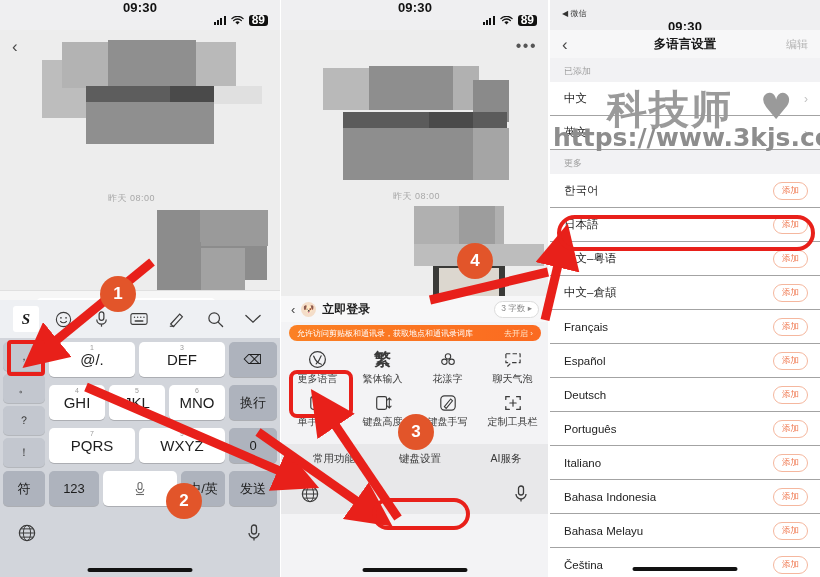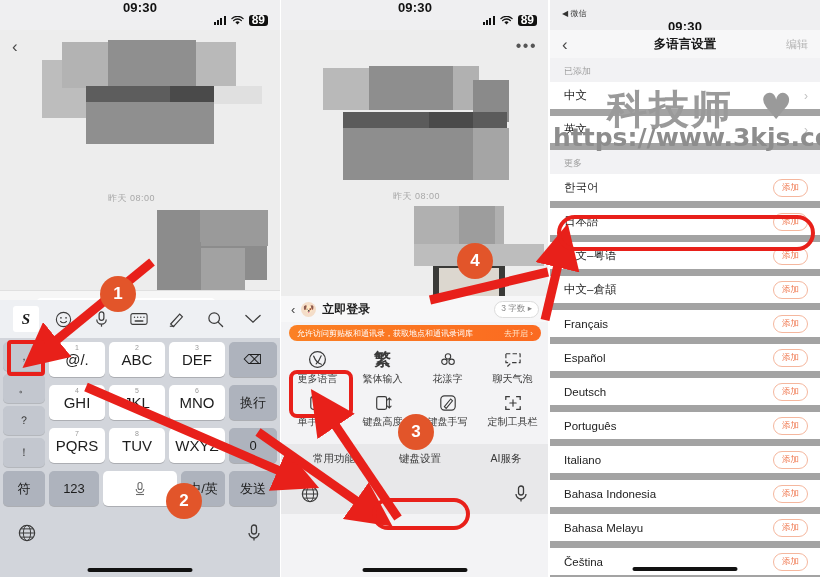--- a/index.html
+++ b/index.html
@@ -113,21 +113,21 @@
   .ks-bottombar { height:40px; display:flex; align-items:center; justify-content:space-between;
     padding:0 20px; background:#e8e8ea; }
 
   
   .lang-nav { height:28px; display:flex; align-items:center; padding:0 12px; background:#f7f7f8; }
   .lang-title { position:absolute; left:0; right:0; text-align:center; font-size:12.5px;
     font-weight:bold; color:#1a1a1a; pointer-events:none; }
   .lang-edit { margin-left:auto; font-size:11px; color:#b6b6b6; z-index:2;}
   .sec-hdr { background:#f2f2f4; font-size:9px; color:#a0a0a0; padding:7px 14px 4px 14px; }
   .lang-row { background:#fff; height:34px; display:flex; align-items:center;
-    padding:0 12px 0 14px; border-bottom:7px solid #a3a3a3; }
+    padding:0 12px 0 14px; border-bottom:1px solid #a3a3a3; }
   .lang-name { font-size:11.5px; color:#222; }
   .lang-chev { margin-left:auto; color:#c2c2c2; font-size:12px; }
   .add-btn { margin-left:auto; font-size:8.5px; color:#f07a52; border:1px solid #f5b79e;
     border-radius:9px; padding:2px 8px; background:#fff; }
 
   
   .wm-text { position:absolute; font-family:"DejaVu Sans", sans-serif; color:#9a9a9a;
     font-weight:bold; pointer-events:none; }
 
   
@@ -244,33 +244,31 @@
         <div style="display:flex; gap:4px;">
           <div class="kb-left-col">
             <div class="key-sm">，</div>
             <div class="key-sm">。</div>
             <div class="key-sm">？</div>
             <div class="key-sm">！</div>
           </div>
           <div class="kb-main">
             <div class="kb-row">
               <div class="key sup" data-sup="1">@/.</div>
-              <div class="key sup" data-sup="2">ABC</div>
               <div class="key sup" data-sup="3">DEF</div>
               <div class="key fn" style="flex:0 0 48px;">⌫</div>
             </div>
             <div class="kb-row">
               <div class="key sup" data-sup="4">GHI</div>
               <div class="key sup" data-sup="5">JKL</div>
               <div class="key sup" data-sup="6">MNO</div>
               <div class="key fn" style="flex:0 0 48px;">换行</div>
             </div>
             <div class="kb-row">
               <div class="key sup" data-sup="7">PQRS</div>
-              <div class="key sup" data-sup="8">TUV</div>
               <div class="key sup" data-sup="9">WXYZ</div>
               <div class="key fn" style="flex:0 0 48px;">0</div>
             </div>
           </div>
         </div>
         <div class="kb-row" style="margin-top:4px;">
           <div class="key fn" style="flex:0 0 42px;">符</div>
           <div class="key fn" style="flex:0 0 50px;">123</div>
           <div class="key" style="flex:1;">
             <svg width="16" height="16" viewBox="0 0 16 16">

